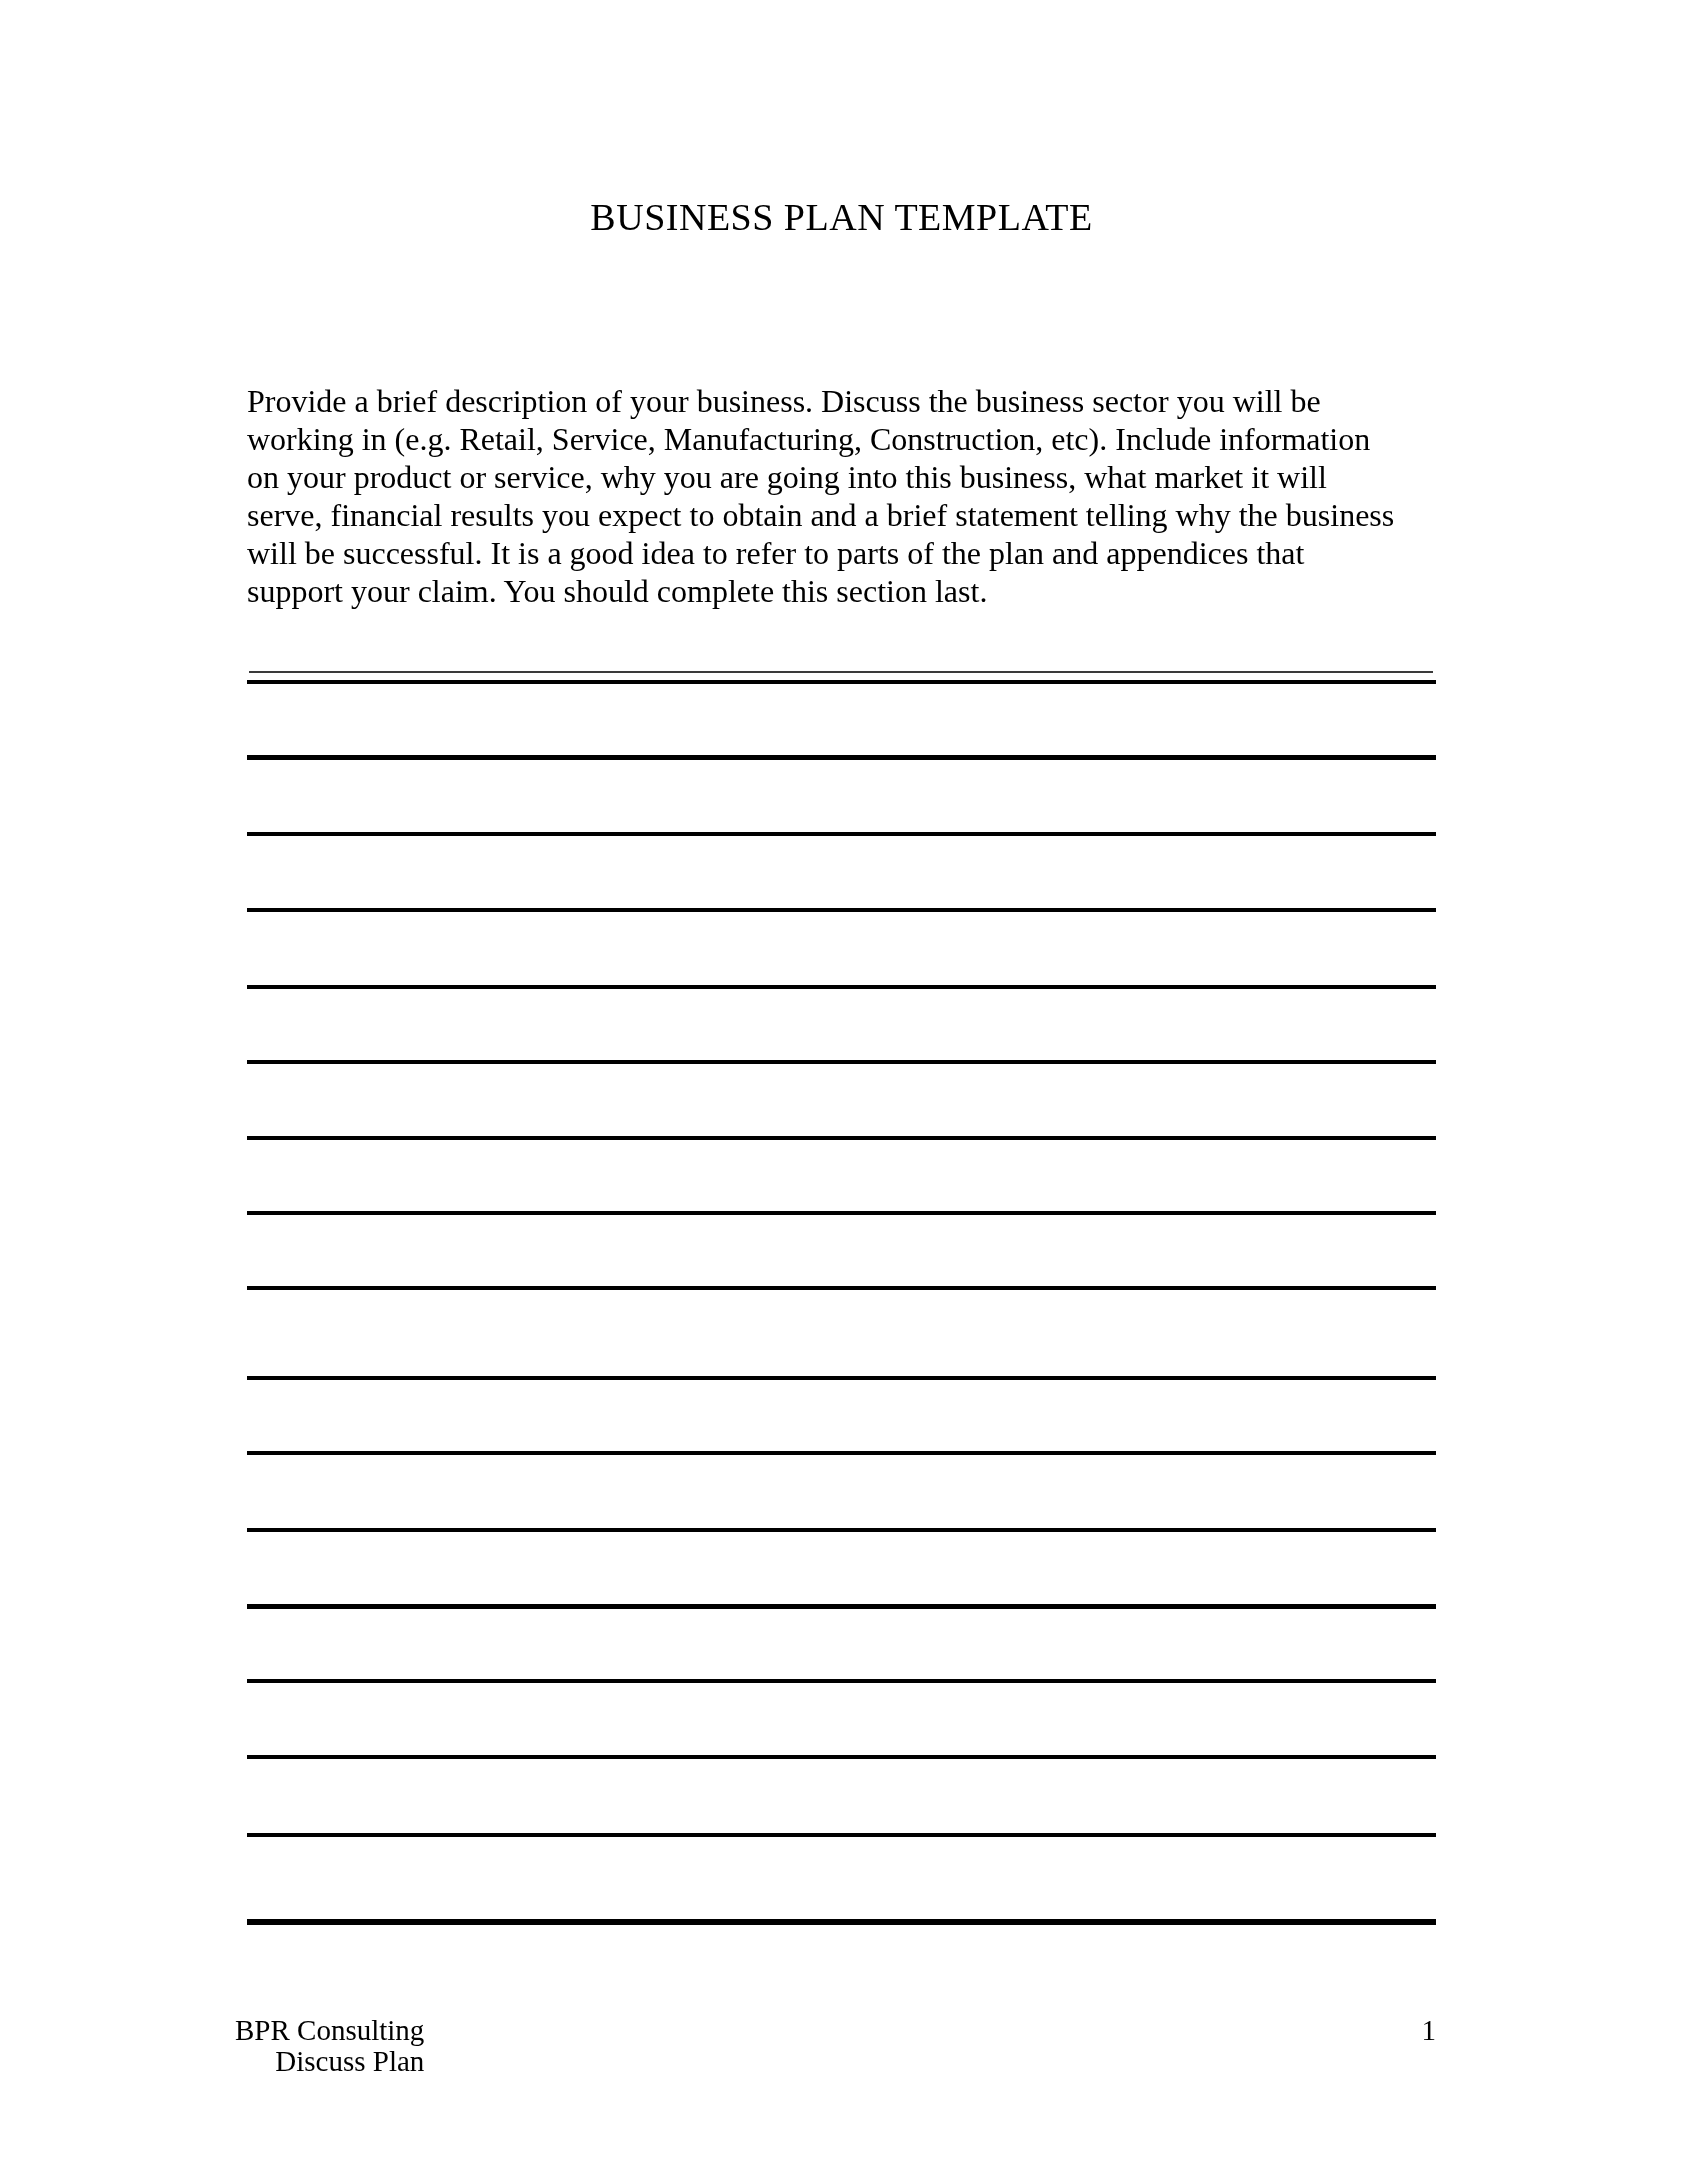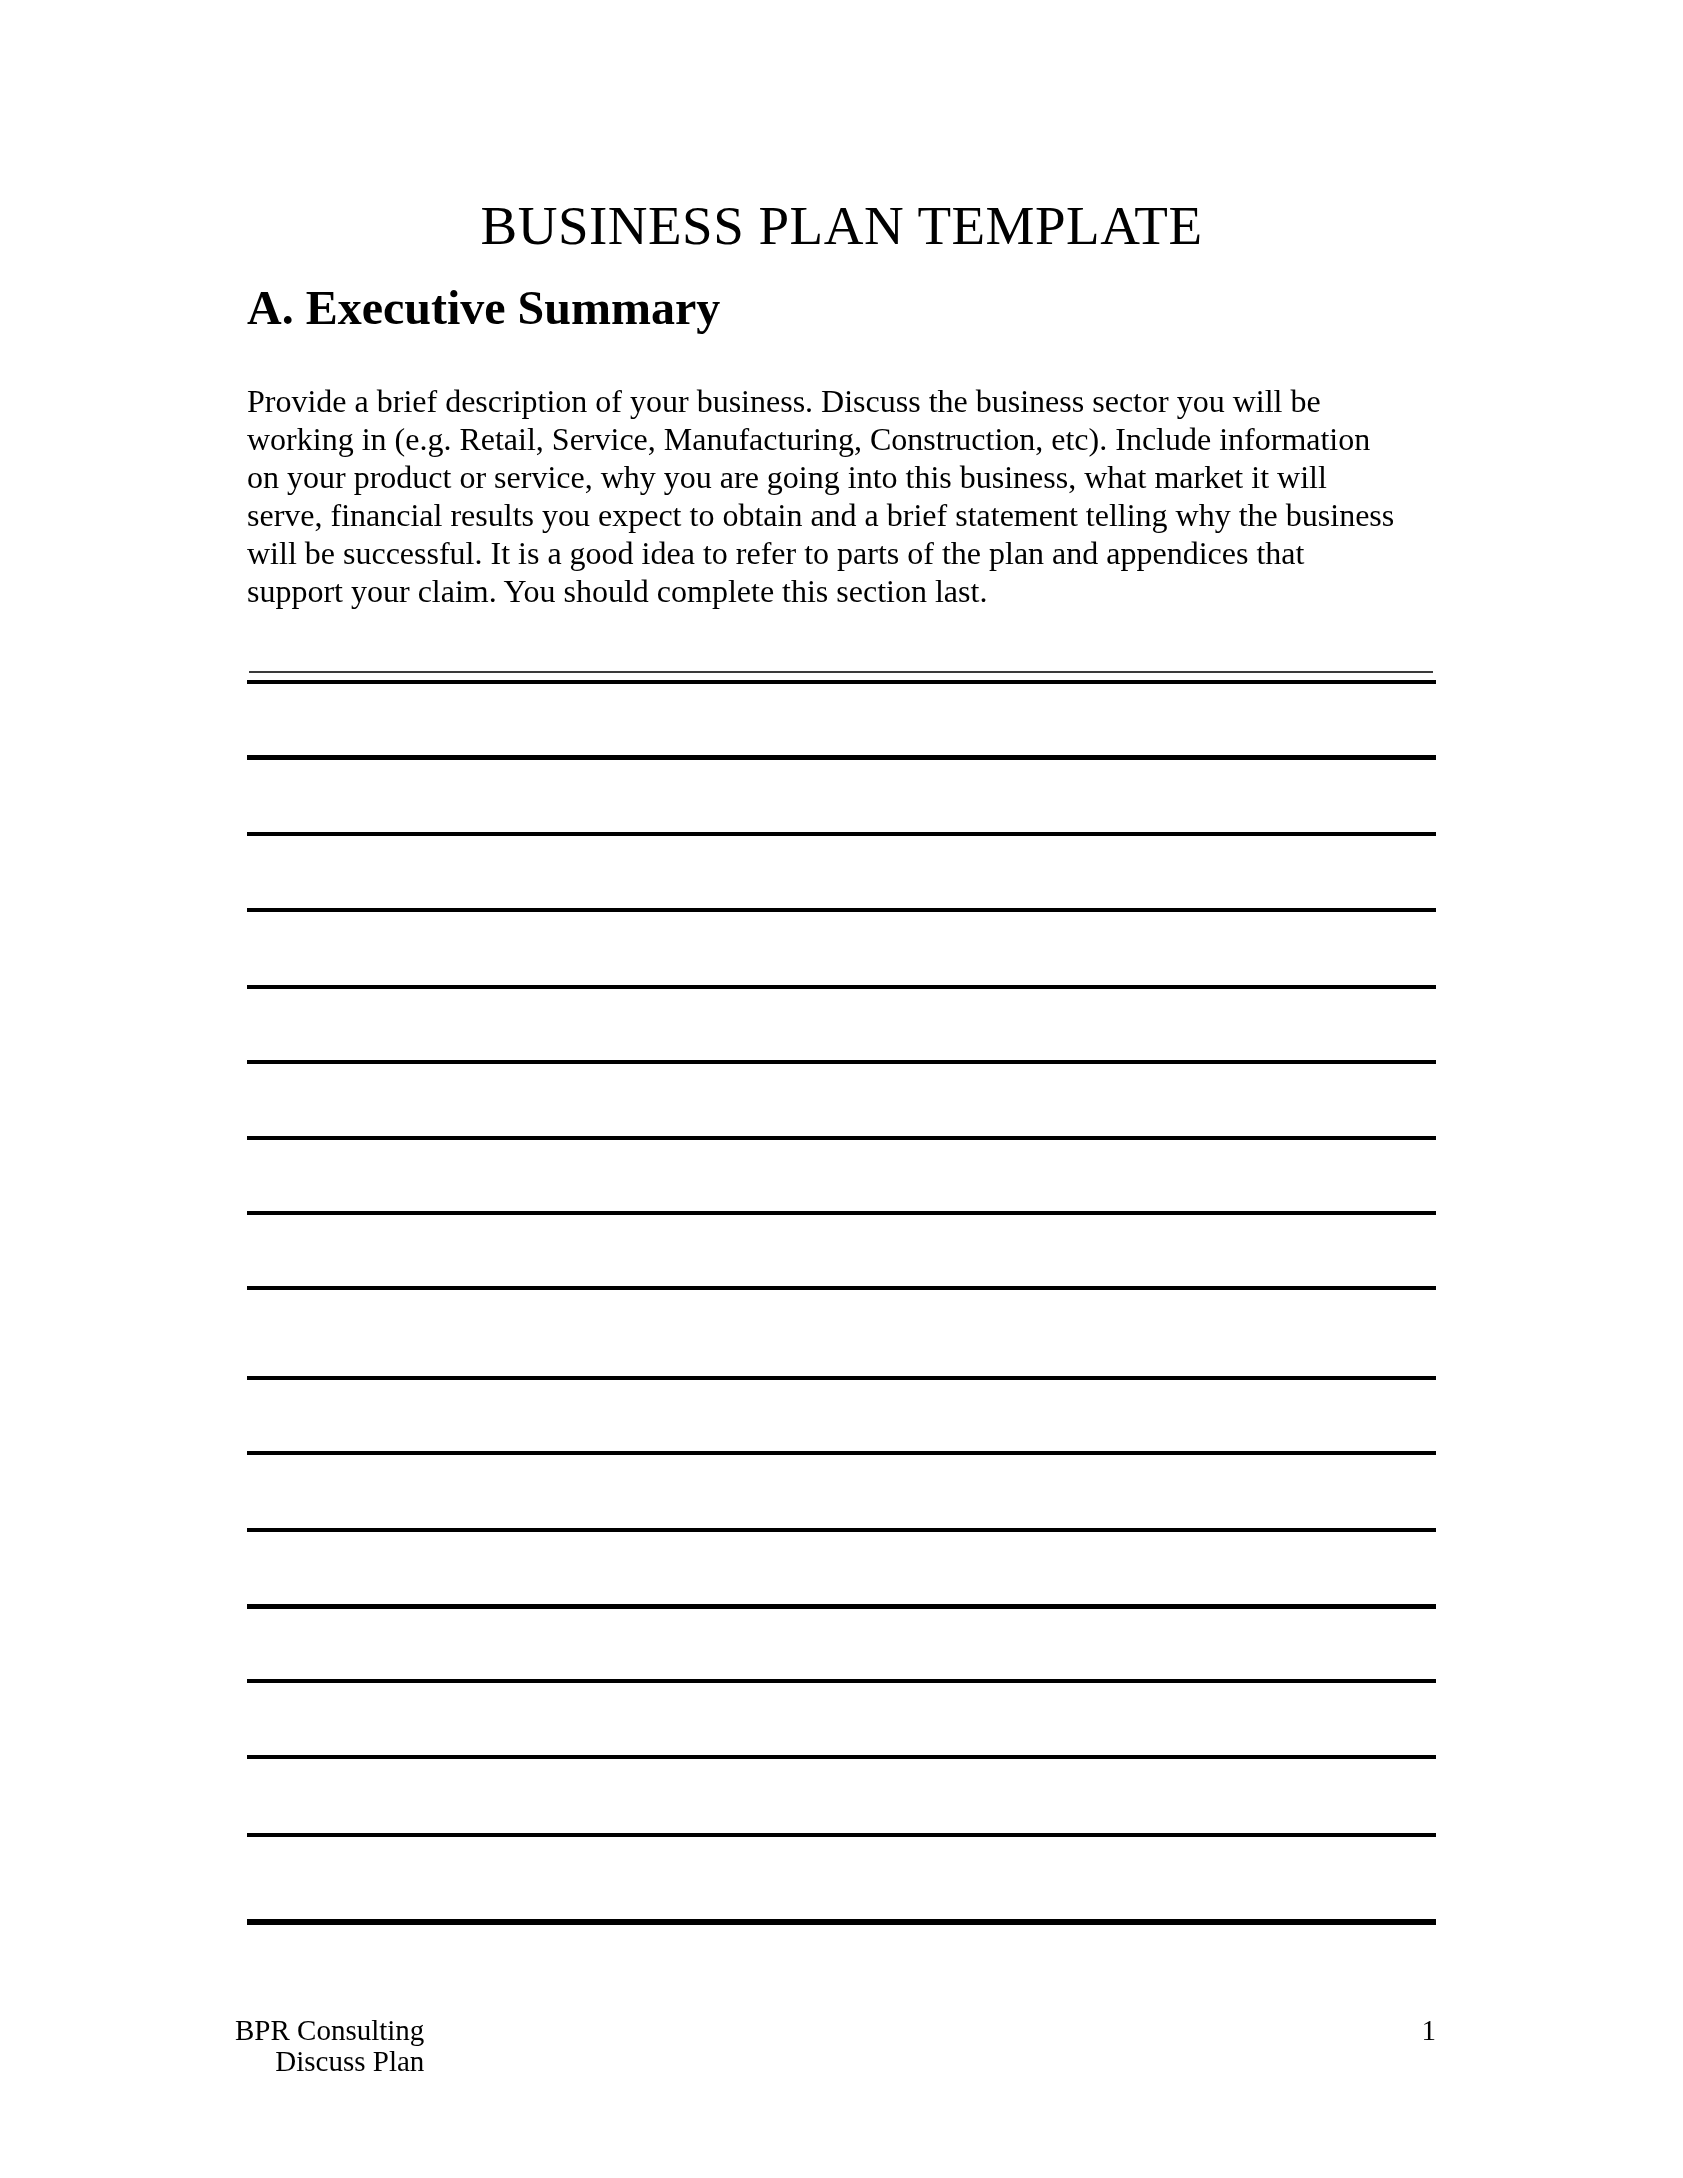--- a/index.html
+++ b/index.html
@@ -15,21 +15,21 @@
     font-family: "Liberation Serif", "DejaVu Serif", serif;
     color: #000000;
     overflow: hidden;
   }
   .doc-title {
     position: absolute;
     top: 198px;
     left: 0;
     width: 1683px;
     text-align: center;
-    font-size: 55px;
+    font-size: 38px;
     line-height: 1;
     letter-spacing: 0.5px;
     white-space: nowrap;
   }
   .section-heading {
     position: absolute;
     top: 284px;
     left: 247px;
     font-size: 48px;
     font-weight: bold;
@@ -85,21 +85,20 @@
     line-height: 31px;
   }
 </style>
 </head>
 <body>
 
 <div class="page">
 
   <div class="doc-title">BUSINESS PLAN TEMPLATE</div>
 
-  <div class="section-heading">A. Executive Summary</div>
 
   <div class="instructions">Provide a brief description of your business. Discuss the business sector you will be
 working in (e.g. Retail, Service, Manufacturing, Construction, etc). Include information
 on your product or service, why you are going into this business, what market it will
 serve, financial results you expect to obtain and a brief statement telling why the business
 will be successful. It is a good idea to refer to parts of the plan and appendices that
 support your claim. You should complete this section last.</div>
 
   <div class="rules-layer">
     <div class="rule-thin"></div>

